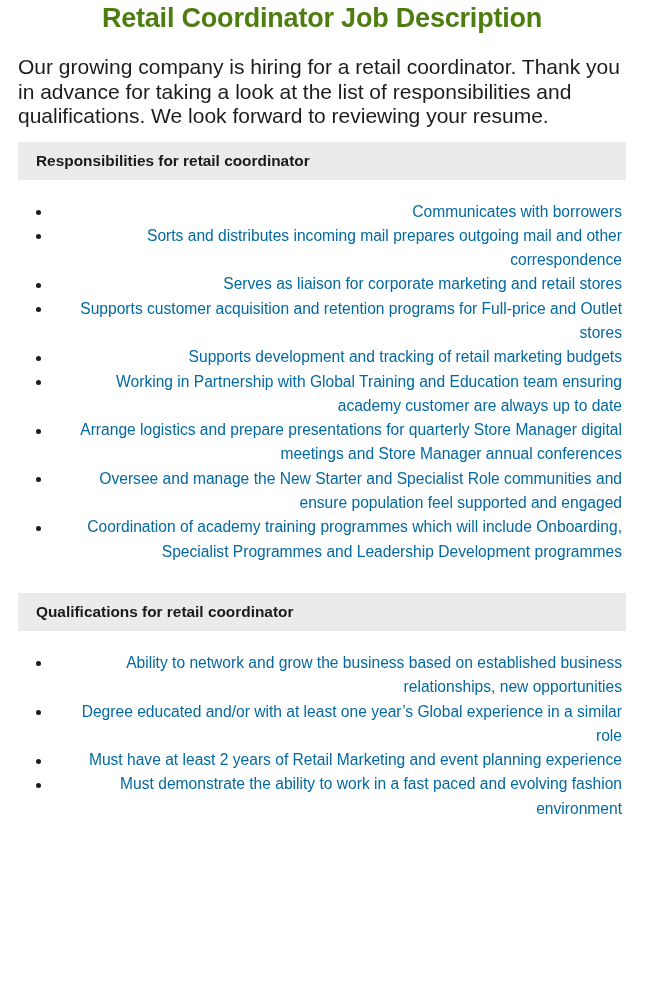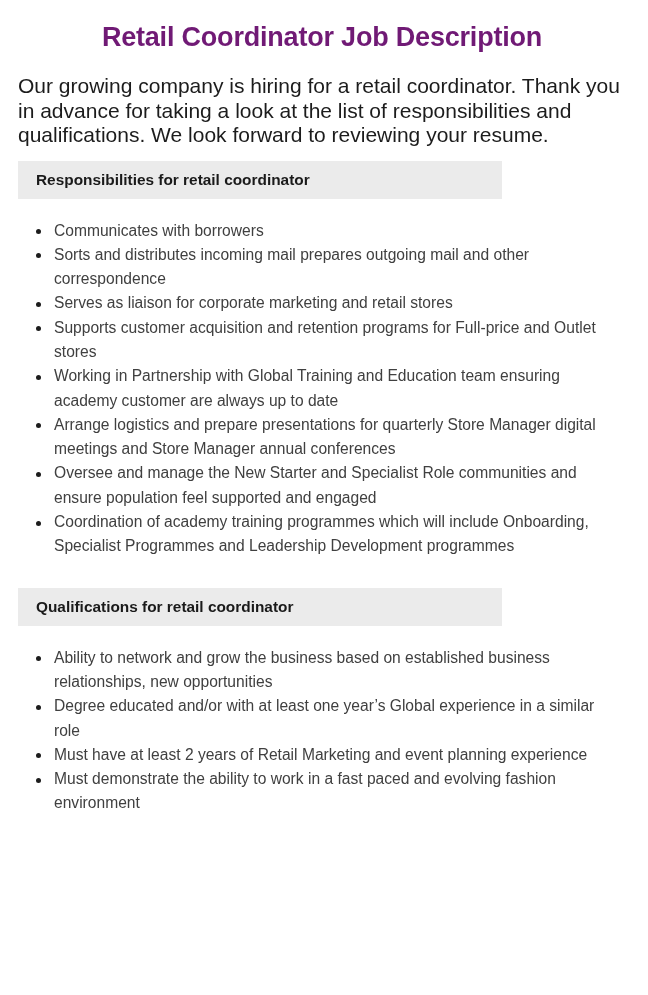--- a/index.html
+++ b/index.html
@@ -12,61 +12,62 @@
       height: 995px;
       overflow: hidden;
       font-family: "Liberation Sans", "DejaVu Sans", sans-serif;
       color: #1a1a1a;
     }
     .page {
       padding: 0 22px 0 18px;
     }
     .title {
       margin: 0;
-      padding-top: 20px;
+      padding-top: 1px;
       height: 40px;
       text-align: center;
       font-size: 27px;
       font-weight: bold;
       line-height: 34px;
-      color: #701a75;
+      color: #4d7c0f;
       letter-spacing: -0.2px;
     }
     .intro {
       margin: 14px 0 0 0;
       font-size: 21px;
       line-height: 24.5px;
       color: #1c1c1c;
     }
     .section-header {
       margin-top: 13px;
       background: #ebebeb;
       height: 38px;
       display: flex;
       align-items: center;
       padding-left: 18px;
       box-sizing: border-box;
-      width: 484px;
+      width: 608px;
     }
     .section-header span {
       font-size: 15.4px;
       font-weight: bold;
       color: #1a1a1a;
     }
     ul.items {
       list-style: none;
       margin: 20px 0 0 0;
       padding: 0 0 0 36px;
     }
     ul.items li {
       position: relative;
       font-size: 15.6px;
       line-height: 24.3px;
-      color: #404040;
+      color: #0369a1;
       padding-right: 4px;
+      text-align: right;
     }
     ul.items li::before {
       content: "";
       position: absolute;
       left: -18px;
       top: 10.5px;
       width: 5px;
       height: 5px;
       border-radius: 50%;
       background: #1c1c1c;
@@ -83,20 +84,21 @@
   <p class="intro">Our growing company is hiring for a retail coordinator. Thank you in advance for taking a look at the list of responsibilities and qualifications. We look forward to reviewing your resume.</p>
 
   <div class="section-header">
     <span>Responsibilities for retail coordinator</span>
   </div>
   <ul class="items">
     <li>Communicates with borrowers</li>
     <li>Sorts and distributes incoming mail prepares outgoing mail and other correspondence</li>
     <li>Serves as liaison for corporate marketing and retail stores</li>
     <li>Supports customer acquisition and retention programs for Full-price and Outlet stores</li>
+    <li>Supports development and tracking of retail marketing budgets</li>
     <li>Working in Partnership with Global Training and Education team ensuring academy customer are always up to date</li>
     <li>Arrange logistics and prepare presentations for quarterly Store Manager digital meetings and Store Manager annual conferences</li>
     <li>Oversee and manage the New Starter and Specialist Role communities and ensure population feel supported and engaged</li>
     <li>Coordination of academy training programmes which will include Onboarding, Specialist Programmes and Leadership Development programmes</li>
   </ul>
   <div class="gap-after-list"></div>
 
   <div class="section-header">
     <span>Qualifications for retail coordinator</span>
   </div>

